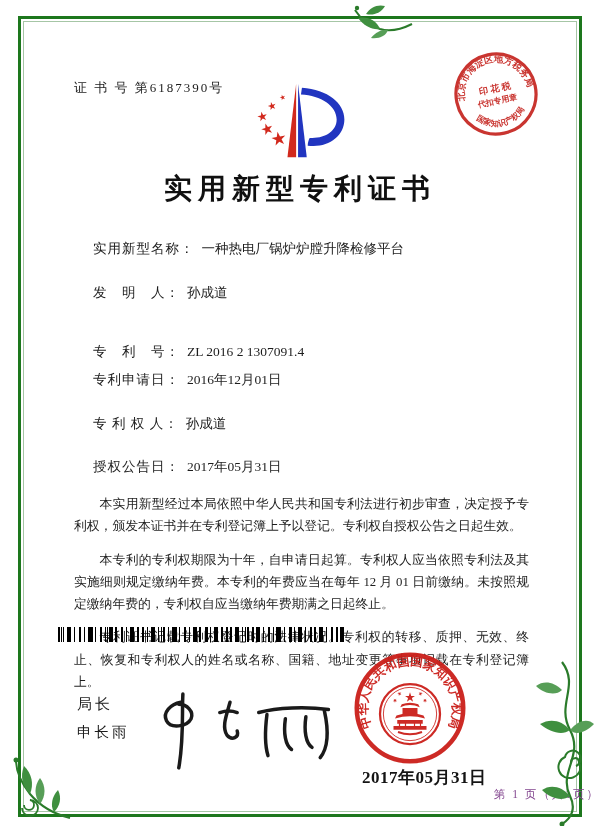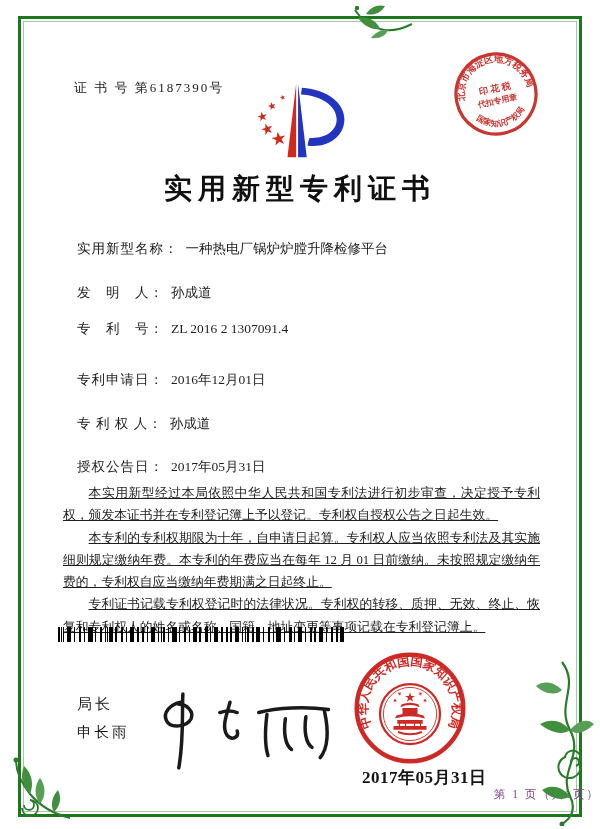--- a/index.html
+++ b/index.html
@@ -12,25 +12,25 @@
   .orn{position:absolute;}
   .orn-top{left:352px;top:2px;width:62px;height:38px;}
   .orn-bl{left:4px;top:756px;width:70px;height:66px;}
   .orn-br{left:528px;top:660px;width:68px;height:166px;}
   .cert-no{position:absolute;left:74px;top:79px;font-size:13px;letter-spacing:2px;color:#1c1c1c;white-space:nowrap;}
   .tax-stamp{position:absolute;left:452px;top:50px;width:88px;height:88px;transform:rotate(-12deg);opacity:.92;}
   .logo{position:absolute;left:246px;top:82px;width:108px;height:82px;}
   .title{position:absolute;top:170px;left:0;width:100%;text-align:center;font-size:28px;font-weight:bold;letter-spacing:6px;color:#101010;}
   .fields{position:absolute;left:77px;top:240px;width:470px;font-size:13.5px;}
   .frow{position:absolute;left:0;white-space:nowrap;}
-  .f1{top:0;}.f2{top:44px;}.f3{top:80px;}.f4{top:131px;}.f5{top:175px;}.f6{top:218px;}
-  .flabel{letter-spacing:1px;}
+  .f1{top:0;}.f2{top:44px;}.f3{top:103px;}.f4{top:131px;}.f5{top:175px;}.f6{top:218px;}
+  .flabel{letter-spacing:1px;margin-left:16px;}
   .fvalue{margin-left:7px;}
   .paras{position:absolute;left:63px;top:482px;width:477px;font-size:12.8px;line-height:22.3px;text-align:justify;}
-  .paras p{margin:0;text-indent:2em;text-decoration:underline;}
+  .paras p{margin:11px;text-indent:2em;}
   .barcode{
     position:absolute;left:58px;top:627px;width:287px;height:15px;
     background-image:
       repeating-linear-gradient(90deg,#000 0 2px,transparent 2px 5px,#000 5px 6px,transparent 6px 9px,#000 9px 13px,transparent 13px 16px,#000 16px 17px,transparent 17px 21px),
       repeating-linear-gradient(90deg,transparent 0 3px,#000 3px 4px,transparent 4px 11px,#000 11px 12px,transparent 12px 23px);
   }
   .sig-title{position:absolute;left:77px;top:695px;font-size:15px;letter-spacing:3px;}
   .sig-name{position:absolute;left:77px;top:723px;font-size:14.5px;letter-spacing:3px;}
   .signature{position:absolute;left:152px;top:690px;width:195px;height:82px;}
   .office-seal{position:absolute;left:350px;top:648px;width:120px;height:120px;opacity:.95;}

